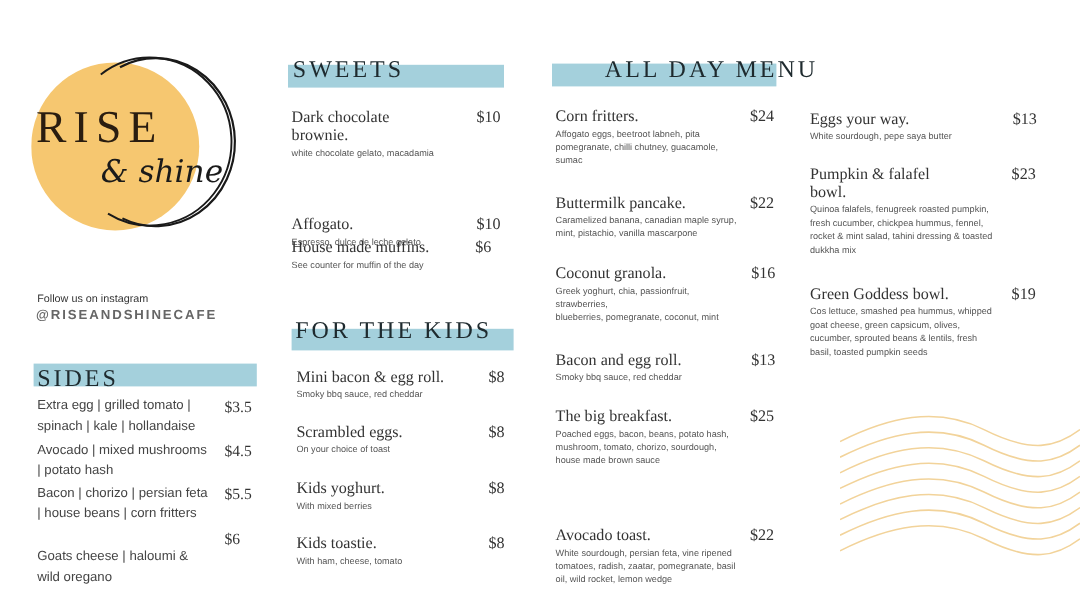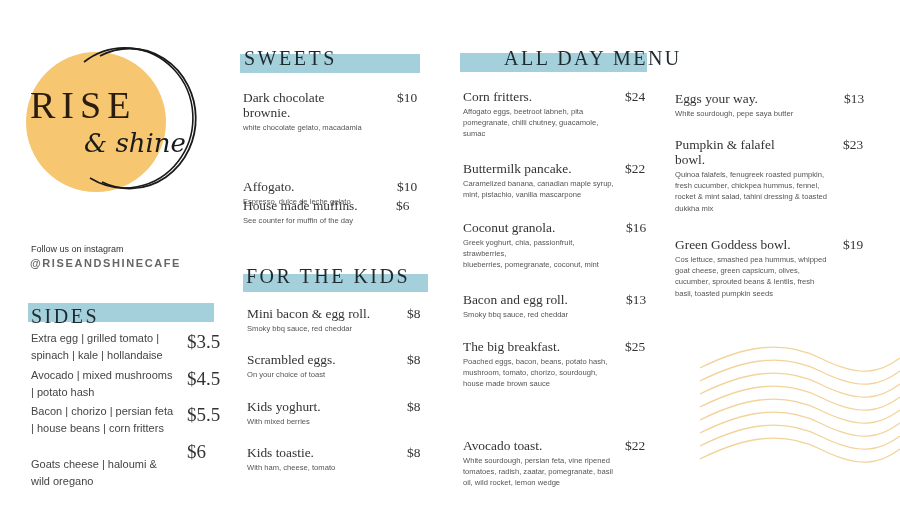--- a/index.html
+++ b/index.html
@@ -18,21 +18,21 @@
       position: absolute; font-family: "Liberation Serif", serif; color: #1e2a2e;
       letter-spacing: 2.5px; white-space: nowrap; line-height: 1;
     }
 
     .item { position: absolute; }
     .item .name { font-family: "Liberation Serif", serif; font-size: 13.4px; color: #333; line-height: 15px; }
     .item .price { position: absolute; top: 0; font-family: "Liberation Serif", serif; font-size: 13.4px; color: #333; line-height: 15px; }
     .item .desc { font-size: 7.6px; color: #555; line-height: 11.2px; margin-top: 2px; }
 
     .side { position: absolute; left: 31px; width: 150px; font-size: 11px; color: #444; line-height: 16.5px; }
-    .side-price { position: absolute; left: 187px; font-family: "Liberation Serif", serif; font-size: 19px; color: #333; }
+    .side-price { position: absolute; left: 187px; font-family: "Liberation Serif", serif; font-size: 13px; color: #333; }
 
     .waves { position: absolute; left: 700px; top: 338px; width: 200px; height: 130px; }
     .waves svg { display: block; }
   </style>
 </head>
 <body>
 
 <div class="logo">
   <svg viewBox="0 0 176 150">
     <circle cx="70" cy="76" r="70" fill="#f6c770"></circle>

